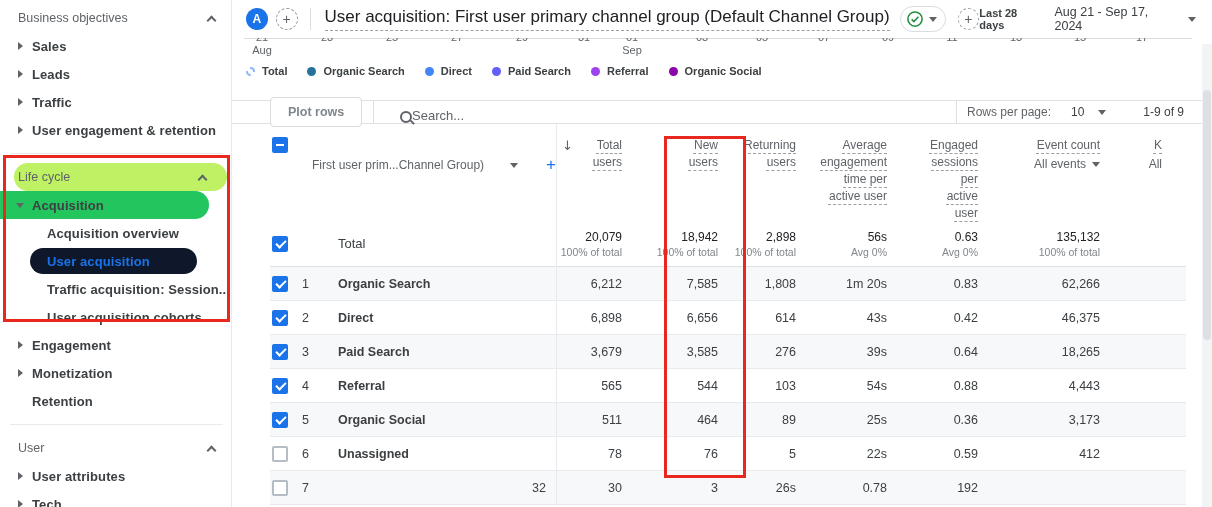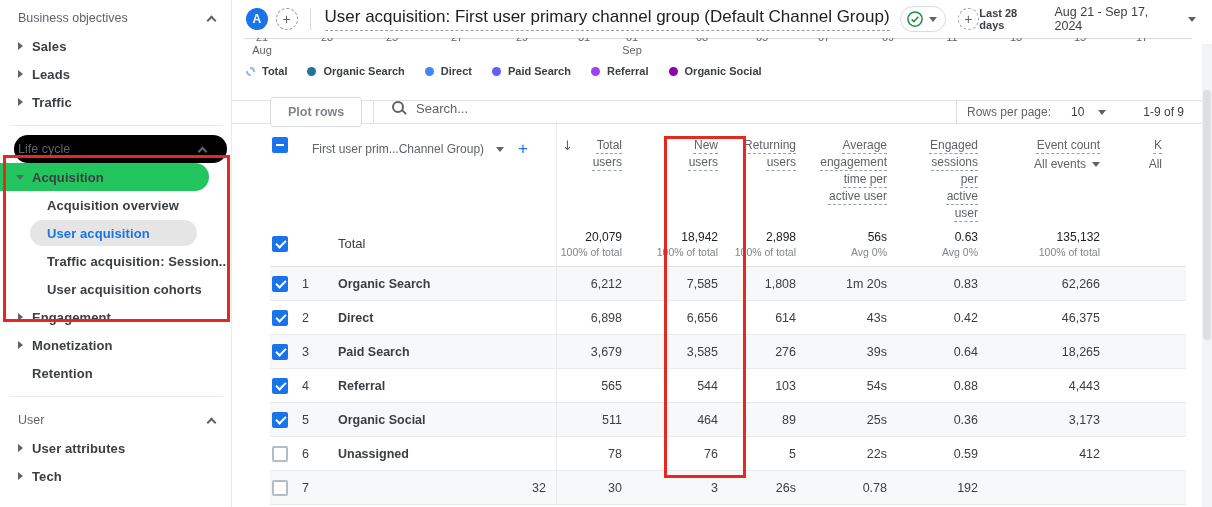--- a/index.html
+++ b/index.html
@@ -12,23 +12,23 @@
   .sidebar { position:absolute; left:0; top:0; width:232px; height:507px; background:#fff; border-right:1px solid #e8eaed; padding-top:4px; }
   .s-head { height:28px; display:flex; align-items:center; justify-content:space-between; padding:0 16px 0 18px; font-size:12.5px; color:#5f6368; font-weight:400; }
   .s-item { height:28px; display:flex; align-items:center; font-size:13px; font-weight:700; color:#3c4043; letter-spacing:.1px; }
   .s-item .arrbox { width:24px; display:flex; justify-content:center; margin-left:8px; }
   .s-item .lbl { padding-left:0; }
   .s-sub { padding-left:47px; }
   .arr-r { width:0; height:0; border-left:5px solid #5f6368; border-top:4px solid transparent; border-bottom:4px solid transparent; }
   .arr-d { width:0; height:0; border-top:5px solid #5f6368; border-left:4px solid transparent; border-right:4px solid transparent; }
   .chev { width:7px; height:7px; border-left:2px solid #5f6368; border-top:2px solid #5f6368; transform:rotate(45deg); margin-top:4px; }
   .s-div { height:1px; background:#e8eaed; margin:9px 8px 9px 10px; }
-  .pill-grey-head { background:#000000; border-radius:14px; margin:0 4px 0 14px; padding-right:21px; padding-left:4px; }
+  .pill-grey-head { background:#bef264; border-radius:14px; margin:0 4px 0 14px; padding-right:21px; padding-left:4px; }
   .pill-grey { background:#22c55e; border-radius:0 14px 14px 0; margin-right:22px; }
-  .pill-blue { background:#e5e5e5; border-radius:14px; margin:1px 34px 1px 30px; height:26px; }
+  .pill-blue { background:#0f172a; border-radius:14px; margin:1px 34px 1px 30px; height:26px; }
   .pill-blue .lbl { color:#1a73e8; padding-left:17px; }
   
   .main { position:absolute; left:232px; top:0; width:980px; height:507px; background:#fff; }
   
   .topbar { height:38px; display:flex; align-items:center; padding-left:14px; }
   .avatar { width:22px; height:22px; border-radius:50%; background:#1a73e8; color:#fff; font-size:12px; font-weight:700; display:flex; align-items:center; justify-content:center; }
   .plus-circle { width:22px; height:22px; border-radius:50%; border:1.5px dashed #9aa0a6; color:#5f6368; font-size:14px; display:flex; align-items:center; justify-content:center; margin-left:8px; }
   .vdiv { width:1px; height:22px; background:#dadce0; margin:0 14px 0 12px; }
   .rtitle { font-size:17px; color:#202124; border-bottom:1.5px dashed #9aa0a6; padding-bottom:3px; white-space:nowrap; }
   .okpill { display:flex; align-items:center; gap:5px; border:1px solid #dadce0; border-radius:14px; height:26px; padding:0 8px 0 5px; margin-left:10px; }
@@ -43,34 +43,34 @@
   .tick .tnum { position:absolute; top:-7px; left:50%; transform:translateX(-50%); font-style:normal; font-size:11px; line-height:13px; color:#5f6368; }
   .tick .tmon { position:absolute; top:6px; left:50%; transform:translateX(-50%); font-style:normal; font-size:11px; color:#5f6368; }
   .legend { position:absolute; left:14px; top:27px; display:flex; align-items:center; gap:20px; }
   .litem { display:flex; align-items:center; gap:7px; }
   .ldot { width:9px; height:9px; border-radius:50%; display:inline-block; }
   .litem b { font-size:11px; font-weight:700; color:#3c4043; }
   
   .toolbar { margin-top:16px; height:24px; border-top:1px solid #e0e0e0; border-bottom:1px solid #e0e0e0; display:flex; align-items:stretch; }
   .tb-plot { width:141px; display:flex; align-items:center; padding-left:38px; }
   .plot-btn { border:1px solid #dadce0; border-radius:4px; color:#80868b; font-size:12.5px; font-weight:700; padding:7px 17px; background:#fff; }
-  .tb-search { flex:1; border-left:1px solid #e0e0e0; border-right:1px solid #e0e0e0; display:flex; align-items:flex-start; padding-left:18px; gap:12px; }
+  .tb-search { flex:1; border-left:1px solid #e0e0e0; border-right:1px solid #e0e0e0; display:flex; align-items:flex-end; padding-left:26px; gap:0; }
   .sicon { width:12px; height:12px; border:2px solid #5f6368; border-radius:50%; position:relative; }
   .sicon::after { content:""; position:absolute; width:6px; height:2px; background:#5f6368; transform:rotate(45deg); right:-5px; bottom:-2px; }
   .tb-search input { border:none; outline:none; font-family:inherit; font-size:13px; color:#3c4043; width:300px; background:transparent; }
   .tb-search input::placeholder { color:#5f6368; }
   .tb-right { width:255px; display:flex; align-items:center; padding:0 28px 0 10px; gap:14px; font-size:12px; color:#5f6368; }
   .rpp-val { color:#3c4043; margin-left:6px; }
   .pag { margin-left:auto; color:#3c4043; }
   
   .table { position:relative; }
   .tdivider { position:absolute; left:324px; top:0; bottom:0; width:1px; background:#e8eaed; }
   .trow { display:grid; grid-template-columns:30px 26px 230px 76px 96px 78px 91px 91px 122px 62px 14px; margin-left:38px; margin-right:26px; align-items:center; }
   .thead { height:97px; align-items:start; padding-top:13px; }
-  .dimhead { grid-column:2/4; display:flex; align-items:center; gap:12px; padding-left:12px; font-size:12px; color:#5f6368; margin-top:2px; }
+  .dimhead { grid-column:2/4; display:flex; align-items:center; gap:12px; padding-left:12px; font-size:12px; color:#5f6368; margin-top:18px;justify-content:space-between; }
   .dimhead .plus { color:#1a73e8; font-size:17px; font-weight:400; margin-left:2px; }
   .mhead { font-size:12px; color:#5f6368; text-align:right; padding-right:10px; line-height:17px; }
   .mhead .u { text-decoration-line:underline; text-decoration-style:dashed; text-decoration-color:#9aa0a6; text-decoration-thickness:1px; text-underline-offset:4px; }
   .mhead .subsel { display:flex; justify-content:flex-end; align-items:center; gap:6px; margin-top:2px; color:#5f6368; }
   .thcell-total { position:relative; }
   .sortarrow { position:absolute; left:6px; top:0; font-family:"DejaVu Sans", sans-serif; font-size:13px; color:#5f6368; }
   .cb { width:16px; height:16px; border:2px solid #b6bcc3; border-radius:2px; background:#fff; position:relative; justify-self:start; margin-left:2px; }
   .cb.checked, .cb.indet { background:#1a73e8; border-color:#1a73e8; }
   .cb.checked::after { content:""; position:absolute; left:2px; top:2.5px; width:8px; height:4px; border-left:2px solid #fff; border-bottom:2px solid #fff; transform:rotate(-45deg); }
   .cb.indet::after { content:""; position:absolute; left:2px; top:5px; width:8px; height:2px; background:#fff; }
@@ -114,20 +114,26 @@
           <span class="arr-r"></span>
         </span>
       <span class="lbl">Leads</span>
     </div>
     <div class="s-item">
       <span class="arrbox">
           <span class="arr-r"></span>
         </span>
       <span class="lbl">Traffic</span>
     </div>
+    <div class="s-item">
+      <span class="arrbox">
+          <span class="arr-r"></span>
+        </span>
+      <span class="lbl">User engagement &amp; retention</span>
+    </div>
 
     <div class="s-div"></div>
 
     <div class="s-head pill-grey-head">
       <span>Life cycle</span>
       <span class="chev"></span>
     </div>
     <div class="s-item pill-grey">
       <span class="arrbox">
           <span class="arr-d"></span>

